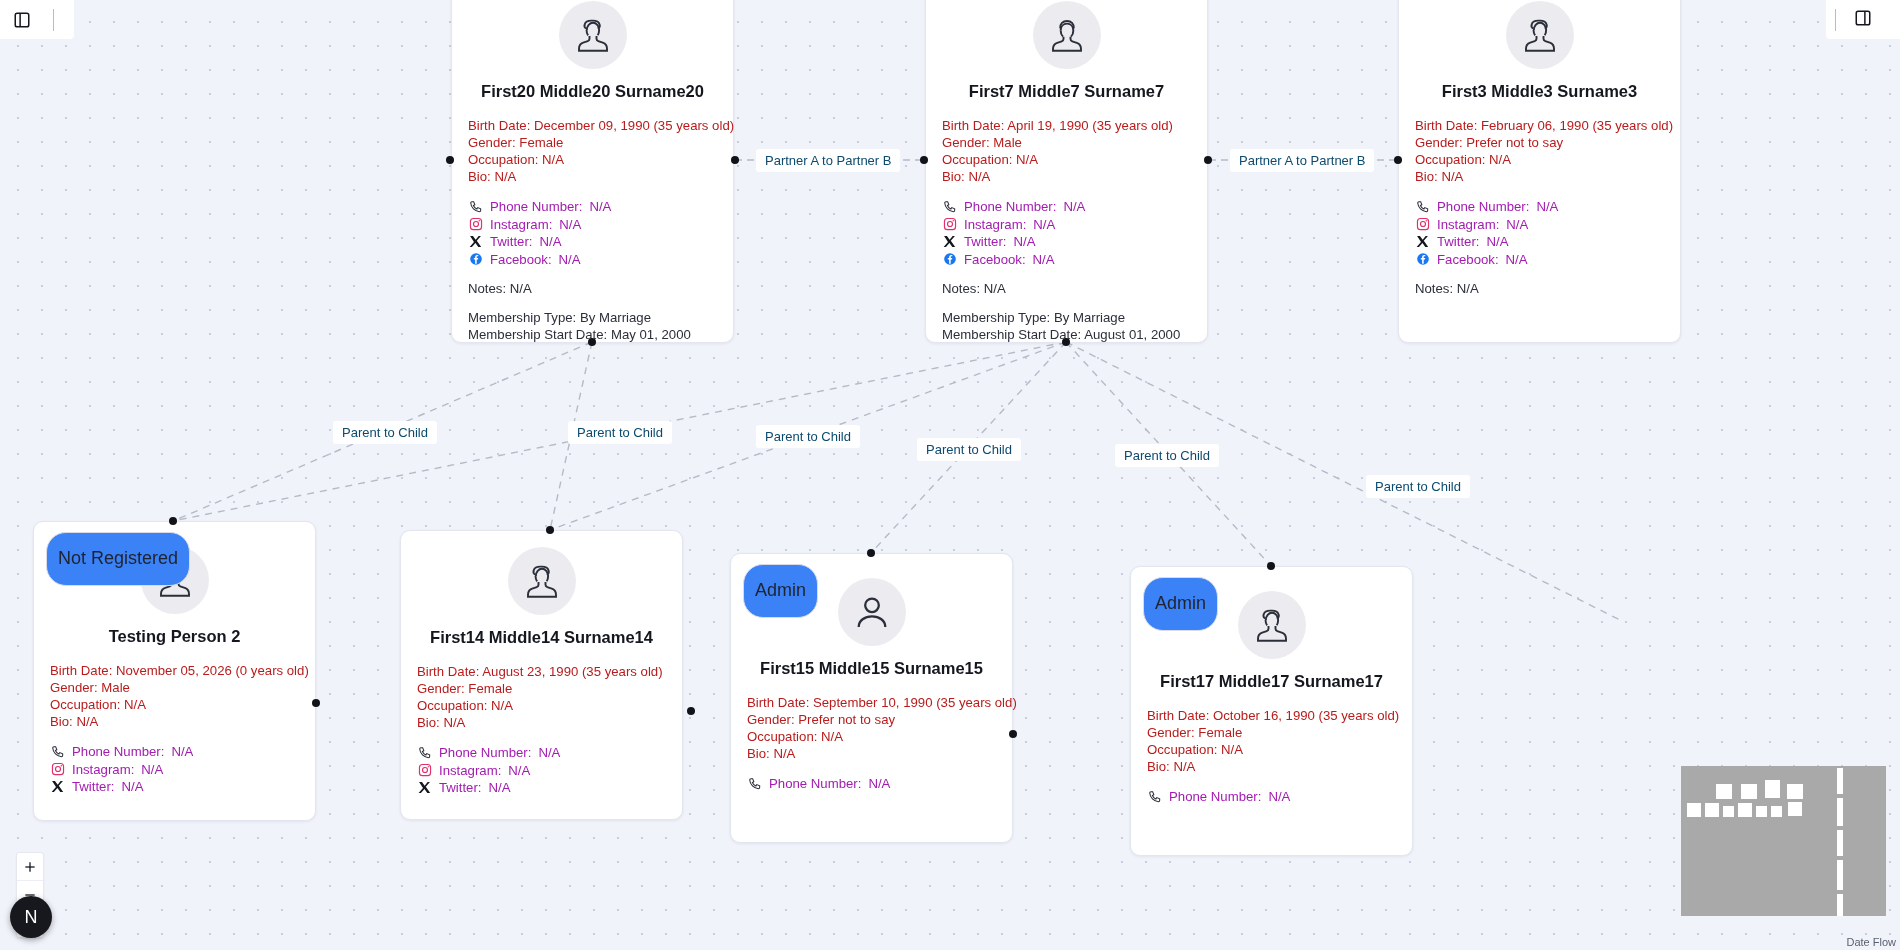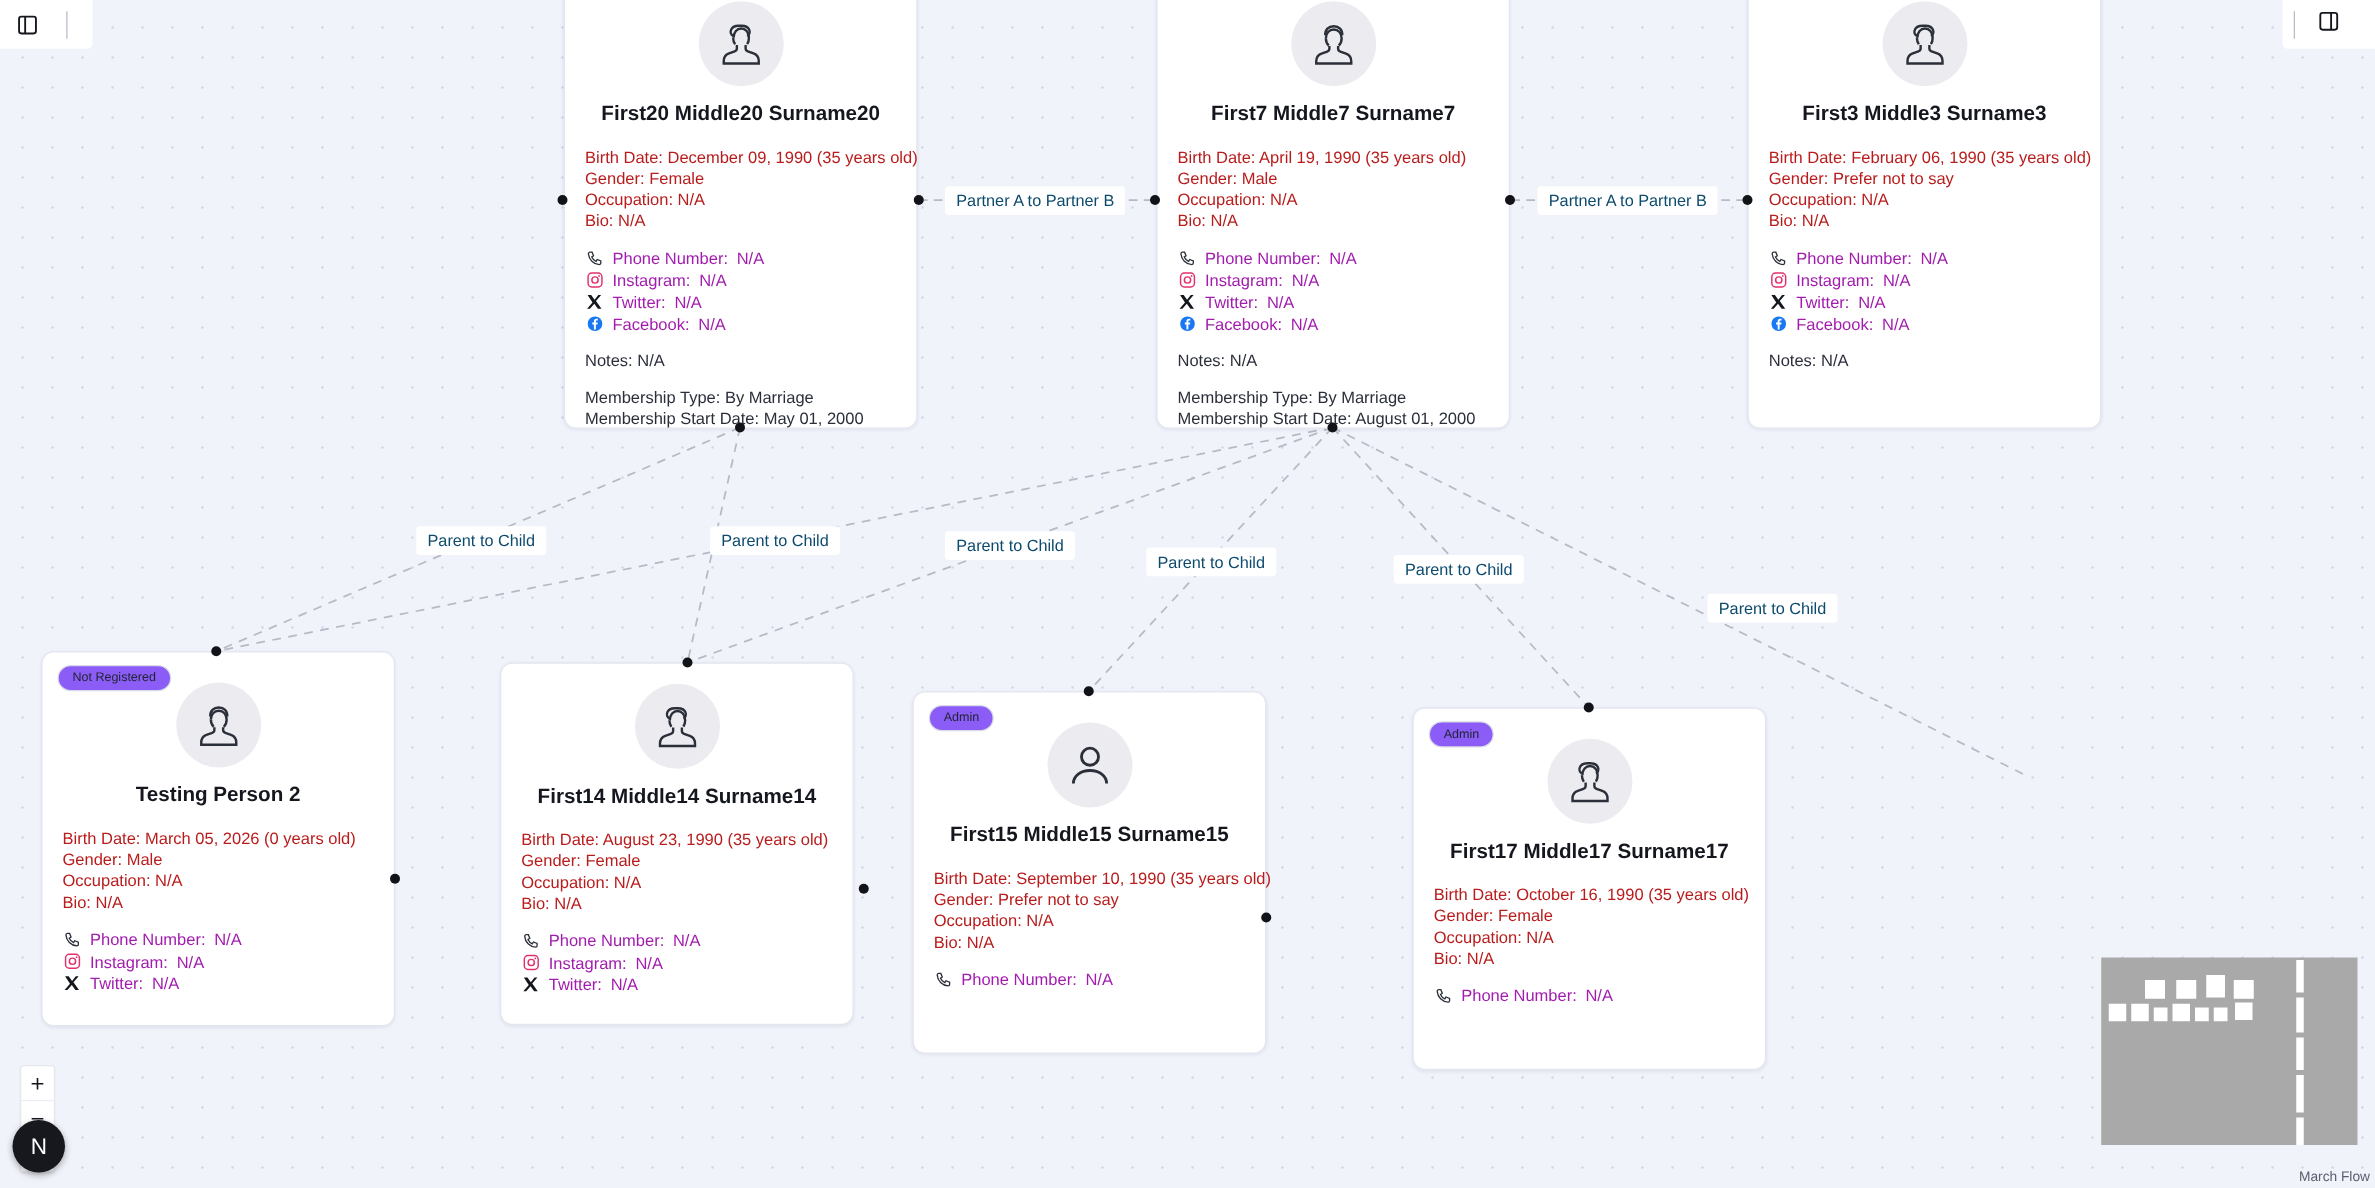--- a/index.html
+++ b/index.html
@@ -51,24 +51,24 @@
     border: 1px solid #e3e6ef;
     border-radius: 10px;
     box-shadow: 0 1px 3px rgba(15,23,42,.07);
     padding: 0 0 14px 0;
     z-index: 20;
   }
   .node .badge {
     position: absolute; left: 12px; top: 10px;
     border: 1px solid #d9dce6;
     border-radius: 20px;
-    background: #8b5cf6;
-    font-size: 10px;
+    background: #3b82f6;
+    font-size: 18px;
     color: #1f2330;
-    padding: 4px 11px;
+    padding: 16px 11px;
     line-height: 1.1;
     white-space: nowrap;
   }
   .avatar {
     width: 68px; height: 68px; border-radius: 50%;
     background: #ececf0;
     margin: 14px auto 0 auto;
     display: flex; align-items: center; justify-content: center;
   }
   .avatar svg { width: 42px; height: 42px; }
@@ -390,21 +390,21 @@
     <div class="avatar" style="margin-top:24px;">
       <svg viewBox="0 0 24 24" fill="none" stroke="#2b2f3a" stroke-width="1.1">
         <path d="M8.4 9.5c0-2.4 1.5-4 3.6-4s3.6 1.6 3.6 4c0 1.4-.5 2.6-1.3 3.4"></path>
         <path d="M9.7 12.9c-.8-.8-1.3-2-1.3-3.4"></path>
         <path d="M8.1 8.1C8 5.6 9.6 4 12 4s4 1.6 3.9 4.1"></path>
         <path d="M10 13v1.3c0 .6-.4 1.1-1 1.3l-2.6.9C5 17 4 18.4 4 20v1h16v-1c0-1.6-1-3-2.4-3.5l-2.6-.9c-.6-.2-1-.7-1-1.3V13"></path>
       </svg>
     </div>
     <div class="pname">Testing Person 2</div>
     <div class="fields">
-      <div class="row"><span>Birth Date:</span> <span>March 05, 2026 (0 years old)</span></div>
+      <div class="row"><span>Birth Date:</span> <span>November 05, 2026 (0 years old)</span></div>
       <div class="row"><span>Gender:</span> <span>Male</span></div>
       <div class="row"><span>Occupation:</span> <span>N/A</span></div>
       <div class="row"><span>Bio:</span> <span>N/A</span></div>
     </div>
     <div class="socials">
       <div class="row">
           <span class="ic">
             <svg viewBox="0 0 24 24" width="14" height="14" fill="none" stroke="#2b2f3a" stroke-width="1.8">
               <path d="M5 3h3l2 5-2.5 1.5a12 12 0 0 0 6 6L15 13l5 2v3a2 2 0 0 1-2 2A16 16 0 0 1 3 5a2 2 0 0 1 2-2z"></path>
             </svg>
@@ -605,15 +605,15 @@
     <div class="mm-node" style="left:75px; top:40px; width:11px; height:11px;"></div>
     <div class="mm-node" style="left:90px; top:40px; width:11px; height:11px;"></div>
     <div class="mm-node" style="left:107px; top:36px; width:14px; height:14px;"></div>
     <div class="mm-node" style="left:156px; top:2px; width:6px; height:26px;"></div>
     <div class="mm-node" style="left:156px; top:32px; width:6px; height:28px;"></div>
     <div class="mm-node" style="left:156px; top:64px; width:6px; height:26px;"></div>
     <div class="mm-node" style="left:156px; top:94px; width:6px; height:30px;"></div>
     <div class="mm-node" style="left:156px; top:128px; width:6px; height:22px;"></div>
   </div>
 
-  <div class="attribution">March Flow</div>
+  <div class="attribution">Date Flow</div>
 
 </div>
 
 </body></html>

